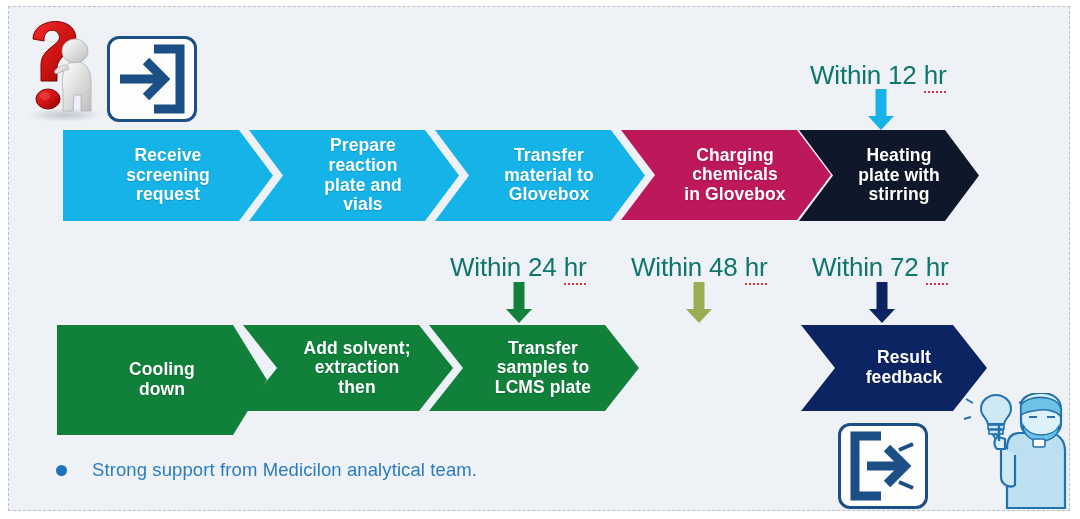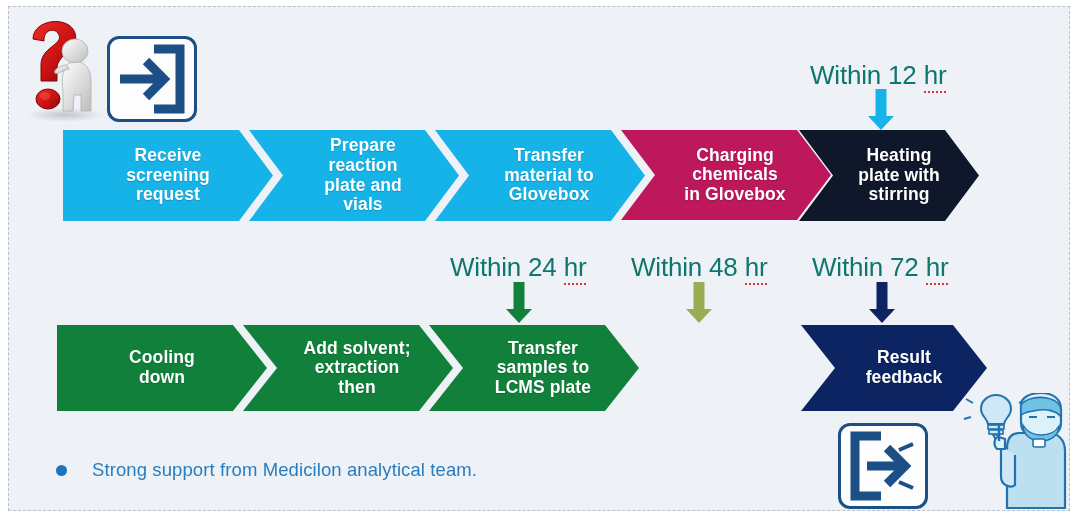--- a/index.html
+++ b/index.html
@@ -190,21 +190,21 @@
 
   <div class="cap" style="left:803px;top:245px;">
     <span>Within 72</span>
     <span class="sq">hr</span>
   </div>
   <div class="darrow" style="left:858px;top:275px;width:30px;height:40px;">
     <div class="shaft" style="background:#0d2462;height:27px;"></div>
     <div class="head" style="border-top:14px solid #0d2462;"></div>
   </div>
 
-  <div class="chev flat" style="left:48px;top:318px;width:210px;height:86px;background:#11803b;font-size:17.5px;">
+  <div class="chev flat" style="left:48px;top:318px;width:210px;height:110px;background:#11803b;font-size:17.5px;">
     <div>
       <span>Cooling</span>
       <span>down</span>
     </div>
   </div>
 
   <div class="chev notched" style="left:234px;top:318px;width:210px;height:86px;background:#11803b;font-size:17.5px;">
     <div style="padding-left:18px;">
       <span>Add solvent;</span>
       <span>extraction</span>

